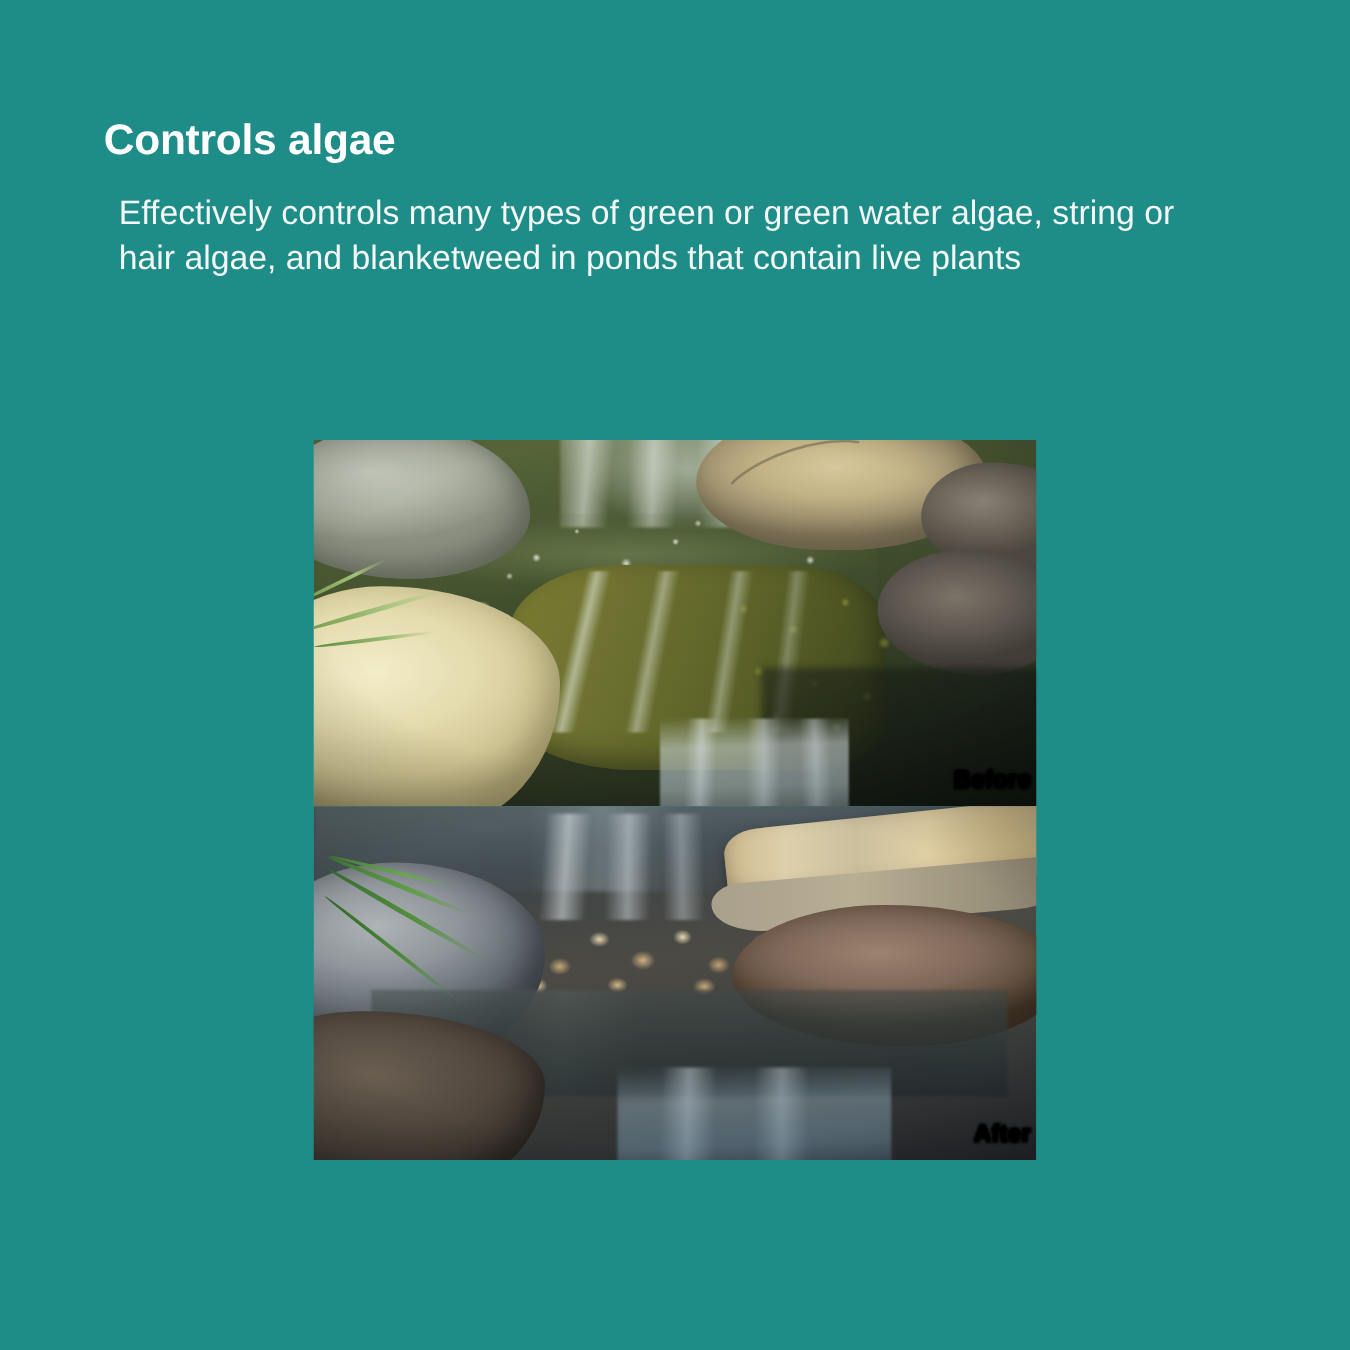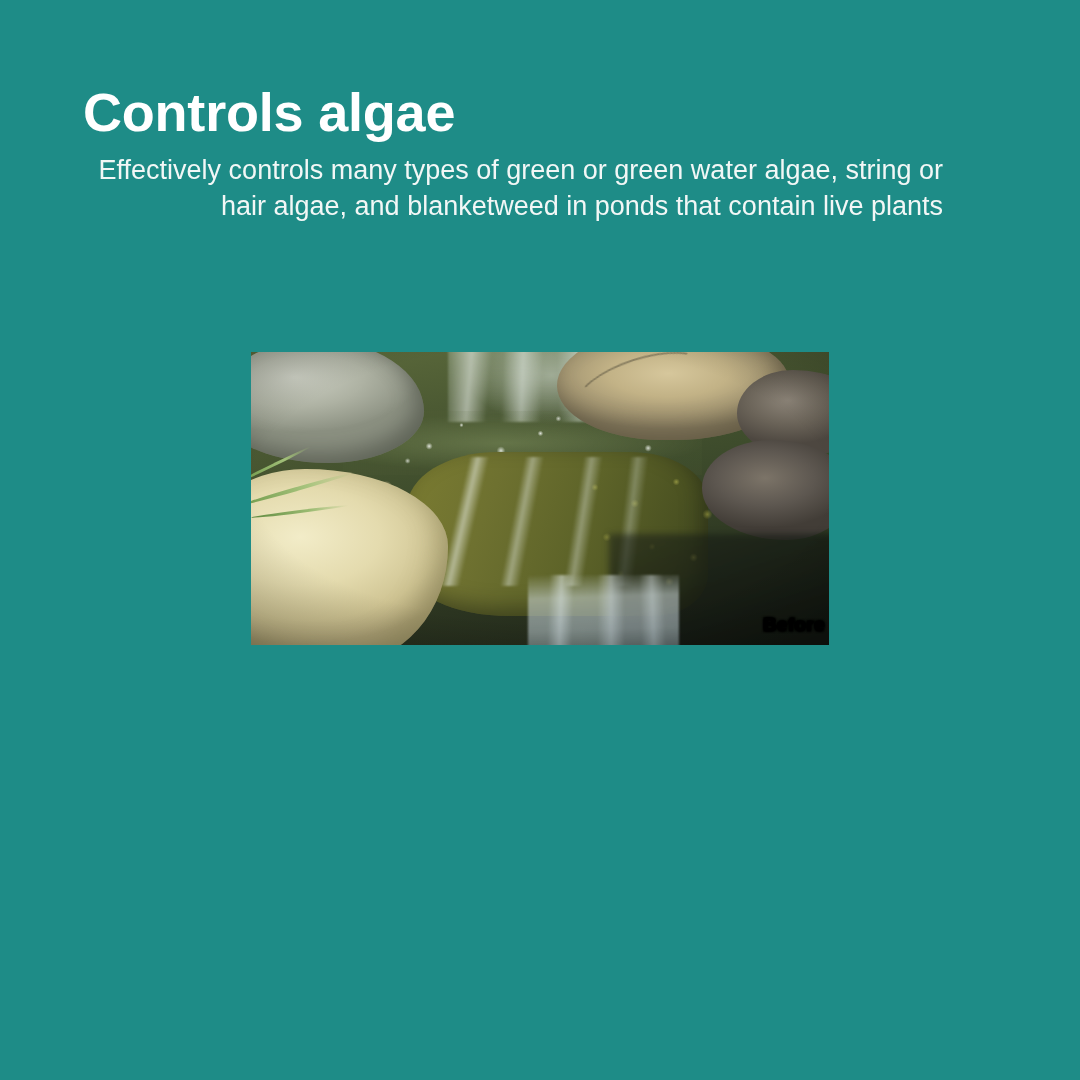--- a/index.html
+++ b/index.html
@@ -22,36 +22,35 @@
   }
 
   .content {
     position: absolute;
     left: 83px;
     top: 84px;
     width: 920px;
   }
 
   .page-title {
-    font-size: 54px;
+    font-size: 34px;
     font-weight: bold;
     color: #ffffff;
     letter-spacing: -0.2px;
     line-height: 56px;
     margin: 0 0 12px 0;
   }
 
   .body-para {
     font-size: 27px;
     font-weight: normal;
     color: #f2f7f6;
     line-height: 36px;
-    margin: 0;
+    margin: 12px;
     max-width: 860px;
-    text-align: right;
   }
 
   .body-para.second {
     margin-top: 26px;
   }
 
   
   .photo-block {
     position: absolute;
     left: 251px;
@@ -416,15 +415,34 @@
       <div class="layer bf-rock-ll"></div>
       <div class="layer bf-grass3"></div>
       <div class="layer bf-grass1"></div>
       <div class="layer bf-grass2"></div>
       <div class="layer bf-darkwater"></div>
       <div class="layer bf-spill"></div>
       <div class="layer bf-vignette"></div>
       <span class="photo-label">Before</span>
     </div>
 
+    <div class="photo photo-after">
+      <div class="after-base"></div>
+      <div class="layer af-topwater"></div>
+      <div class="layer af-fall"></div>
+      <div class="layer af-flagstone"></div>
+      <div class="layer af-flagstone2"></div>
+      <div class="layer af-pebbles"></div>
+      <div class="layer af-rock-r"></div>
+      <div class="layer af-rock-l"></div>
+      <div class="layer af-water"></div>
+      <div class="layer af-rock-bl"></div>
+      <div class="layer af-grass3"></div>
+      <div class="layer af-grass1"></div>
+      <div class="layer af-grass2"></div>
+      <div class="layer af-grass4"></div>
+      <div class="layer af-spill"></div>
+      <div class="layer af-vignette"></div>
+      <span class="photo-label">After</span>
+    </div>
 
   </div>
 </div>
 
 </body></html>

